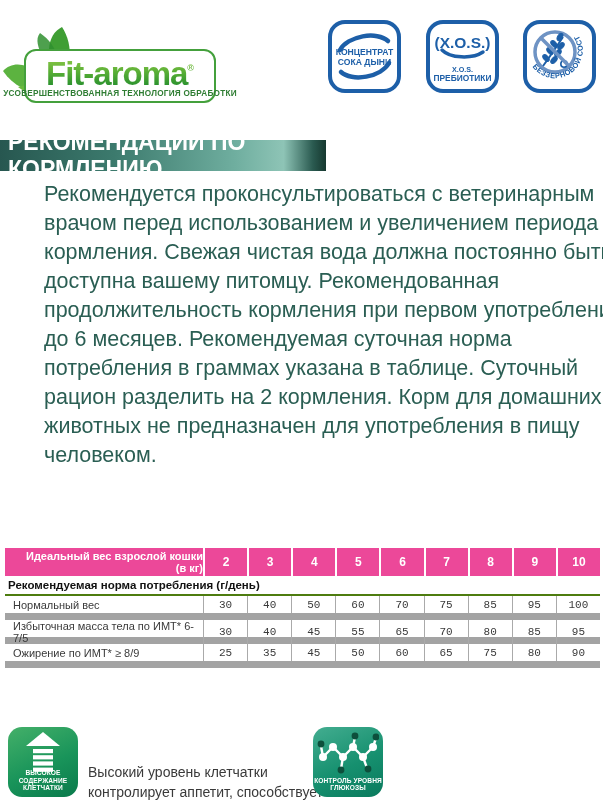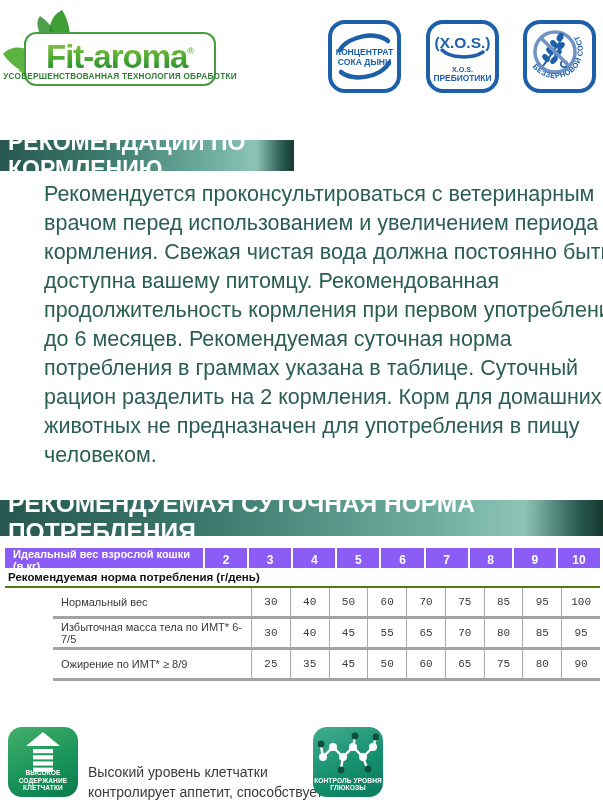--- a/index.html
+++ b/index.html
@@ -1,57 +1,57 @@
 <!DOCTYPE html>
 <html><head>
 <meta charset="utf-8">
 <style>
   * { margin:0; padding:0; box-sizing:border-box; }
   html,body { background:#ffffff; }
   body { font-family:"Liberation Sans", sans-serif; }
   .page { position:relative; width:603px; height:800px; background:#ffffff; overflow:hidden; margin:0 auto; }
 
   
-  .logo-wrap { position:absolute; left:0; top:0; width:240px; height:110px; }
+  .logo-wrap { position:absolute; left:0; top:17px; width:240px; height:110px; }
   .leaves { position:absolute; left:0; top:4px; }
   .logo-box { position:absolute; left:24px; top:32px; width:192px; height:54px;
               border:2.5px solid #44a03c; border-radius:12px; background:#fff;
               display:flex; flex-direction:column; align-items:center; justify-content:flex-end; padding-bottom:3px; }
   .brand { font-size:33px; font-weight:bold; letter-spacing:-1px; line-height:30px; margin-top:-12px;
            background:linear-gradient(180deg,#9ed04c 0%,#56ad35 55%,#1f8a2d 100%);
            -webkit-background-clip:text; background-clip:text; color:transparent; }
   .brand-reg { font-size:9px; vertical-align:14px; letter-spacing:0; }
   .tagline { font-size:8.2px; font-weight:600; color:#2f7d33; letter-spacing:0.25px; white-space:nowrap; }
 
   
   .badge { position:absolute; top:20px; width:73px; height:73px; border:4px solid #1d5fa8;
            border-radius:17px; background:#fff; overflow:hidden; }
   .badge-1 { left:328px; } .badge-2 { left:426px; } .badge-3 { left:523px; }
   .badge svg { display:block; }
 
   
   .bar { position:absolute; left:0; display:flex; align-items:center; color:#fff; font-weight:bold;
          background:linear-gradient(90deg,#275750 0%,#3c7a6d 35%,#6fae9f 72%,#8ec4b6 87%,#2a5a50 96%,#16382f 100%); }
-  .bar-1 { top:140px; width:294px; height:31px; font-size:23px; padding-left:8px; letter-spacing:0; }
+  .bar-1 { top:140px; width:326px; height:31px; font-size:23px; padding-left:8px; letter-spacing:0; }
   .bar-2 { top:500px; width:603px; height:36px; font-size:24.5px; padding-left:8px; }
 
   
   .feeding-text { position:absolute; left:6px; top:180px; width:594px;
                   font-size:21.5px; line-height:29px; color:#2a5e53;margin-left:38px; }
 
   
   .table-wrap { position:absolute; left:5px; top:548px; width:595px; font-size:11px; color:#3a3a3a; }
   .t-grid { display:grid; grid-template-columns:198px repeat(9,1fr); align-items:stretch; }
-  .t-head { background:#8b5cf6; color:#fff; font-weight:bold; height:20px; }
+  .t-head { background:#ec4899; color:#fff; font-weight:bold; height:28px;text-align:right; }
   .t-head > div { display:flex; align-items:center; justify-content:center; font-size:12px; }
   .t-head > .t-label { justify-content:flex-start; padding-left:8px; font-size:11px; }
   .t-head > div + div { border-left:2px solid #fff; }
   .t-sub { height:20px; display:flex; align-items:center; padding-left:3px; font-weight:bold;
            font-size:11.5px; color:#111; border-bottom:2px solid #4d7c0f; }
-  .t-row { height:31px; border-bottom:3px solid #a3a3a3;margin-left:48px; }
+  .t-row { height:24px; border-bottom:7px solid #a3a3a3; }
   .t-row > div { display:flex; align-items:center; justify-content:center; }
   .t-row > .t-label { justify-content:flex-start; padding-left:8px; }
   .t-row > div + div { border-left:1px solid #aaa;font-family:Liberation Mono, monospace; }
 
   
   .benefit-icon { position:absolute; width:70px; height:70px; border-radius:14px; }
   .benefit-icon.fiber { left:8px; top:727px; background:linear-gradient(155deg,#44b069 0%,#19945a 55%,#0a7a4c 100%); }
   .benefit-icon.glucose { left:313px; top:727px; background:linear-gradient(155deg,#43ad90 0%,#16906f 55%,#0a7a5d 100%); }
   .benefit-icon svg { position:absolute; left:50%; transform:translateX(-50%); top:5px; }
   .icon-caption { position:absolute; bottom:5px; width:100%; text-align:center; color:#fff;
@@ -117,21 +117,20 @@
       <line x1="13" y1="13" x2="43" y2="43" stroke="#6e93c4" stroke-width="3.5"></line>
       <text font-size="7.4" font-weight="bold" fill="#1d5fa8" letter-spacing="0.4">
         <textPath href="#arcpath" startOffset="1%">БЕЗЗЕРНОВОЙ СОСТАВ</textPath>
       </text>
     </svg>
   </div>
 
   <div class="bar bar-1">РЕКОМЕНДАЦИИ ПО КОРМЛЕНИЮ</div>
   <div class="feeding-text">Рекомендуется проконсультироваться с ветеринарным врачом перед использованием и увеличением периода кормления. Свежая чистая вода должна постоянно быть доступна вашему питомцу. Рекомендованная продолжительность кормления при первом употреблении - до 6 месяцев. Рекомендуемая суточная норма потребления в граммах указана в таблице. Суточный рацион разделить на 2 кормления. Корм для домашних животных не предназначен для употребления в пищу человеком.</div>
 
-  <div class="bar bar-2">РЕКОМЕНДУЕМАЯ СУТОЧНАЯ НОРМА ПОТРЕБЛЕНИЯ</div>
 
   <div class="table-wrap">
     <div class="t-grid t-head">
       <div class="t-label">Идеальный вес взрослой кошки (в кг)</div>
       <div>2</div>
       <div>3</div>
       <div>4</div>
       <div>5</div>
       <div>6</div>
       <div>7</div>

